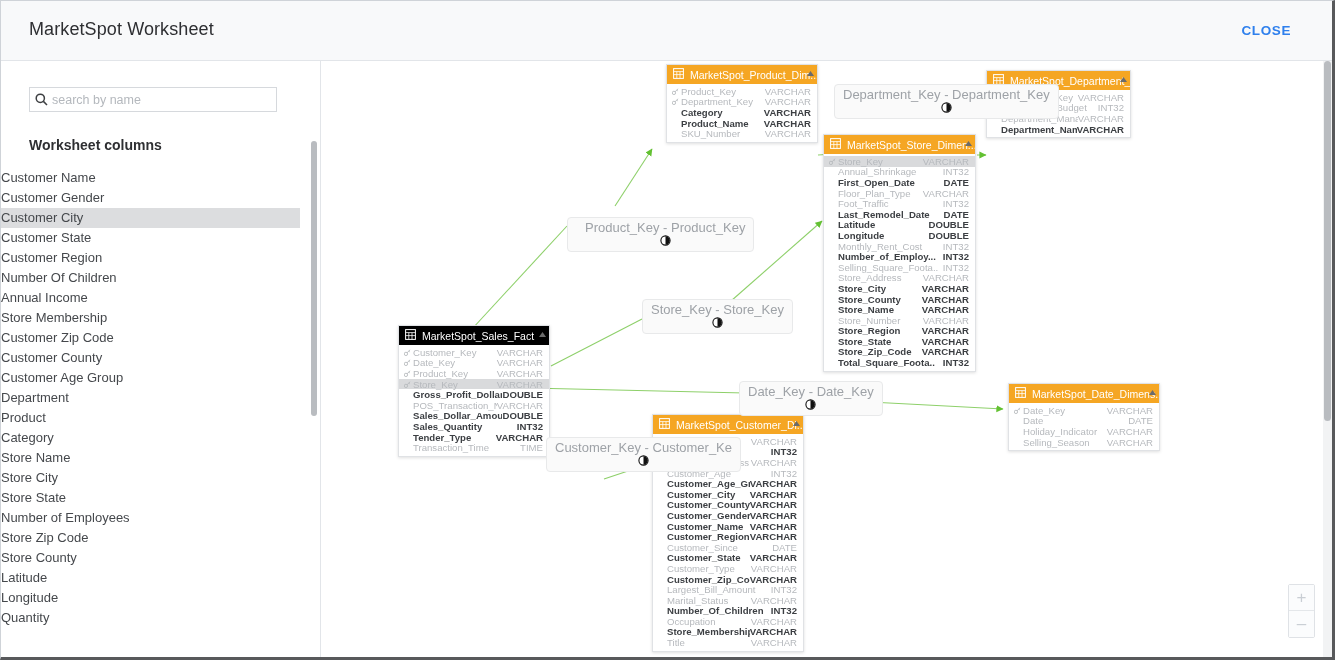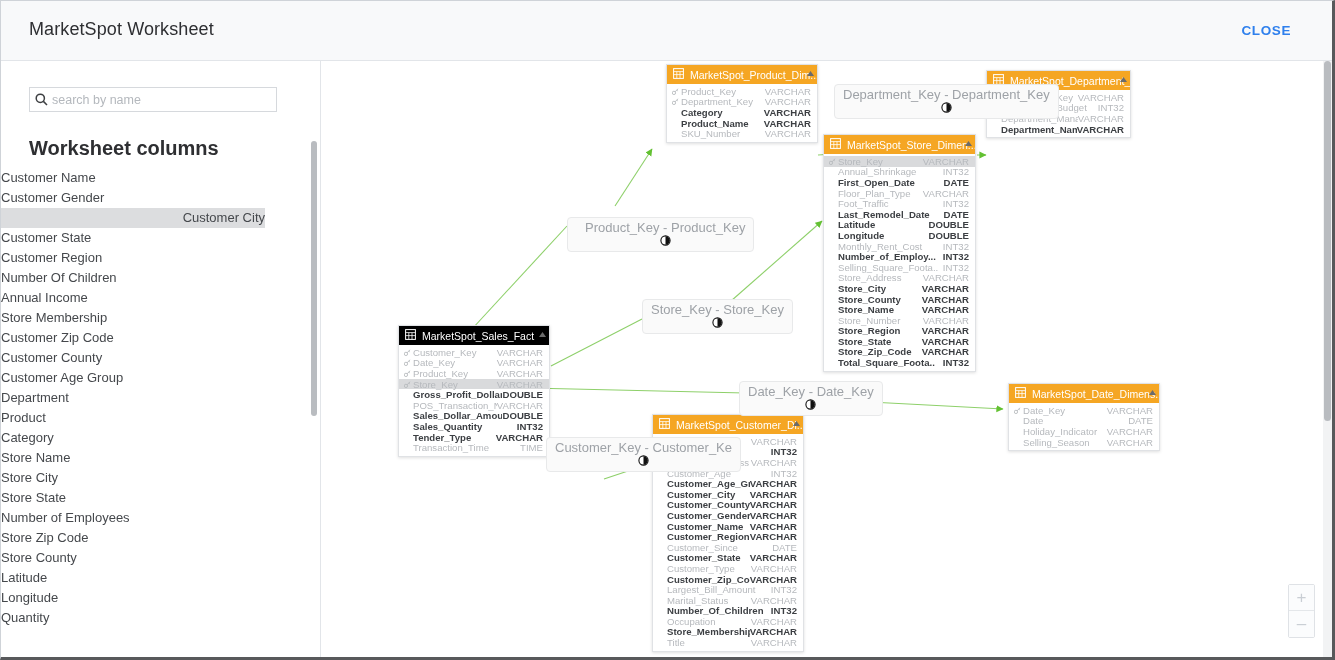--- a/index.html
+++ b/index.html
@@ -51,32 +51,32 @@
   }
   #search-icon { width: 22px; display: flex; justify-content: center; color: #3d3f42; }
   #search-input {
     border: none; outline: none; flex: 1; font-size: 12.5px;
     color: #44474b; font-family: "Liberation Sans", sans-serif;
     background: transparent;
   }
   #search-input::placeholder { color: #b4b8bd; }
   #columns-heading {
     position: absolute; left: 28px; top: 76px;
-    font-size: 20px; font-weight: bold; color: #2e2f32;
+    font-size: 14px; font-weight: bold; color: #2e2f32;
   }
   #columns-list {
     position: absolute; left: 0; top: 107px; width: 318px; height: 490px;
     overflow: hidden;
   }
   .column-item {
     height: 20px; line-height: 20px; 
     font-size: 13px; color: #45484c; cursor: default;
     white-space: nowrap;
   }
-  .column-item.selected { background: #dcdddf; width: 264px; text-align: right; }
+  .column-item.selected { background: #dcdddf; width: 299px; }
   #sidebar-scrollbar {
     position: absolute; right: 3px; top: 80px;
     width: 6px; height: 275px; border-radius: 3px; background: #b9bcc0;
   }
 
   
   #canvas {
     position: absolute; left: 321px; top: 60px;
     width: 1011px; height: 597px;
     background: #ffffff; overflow: hidden;

